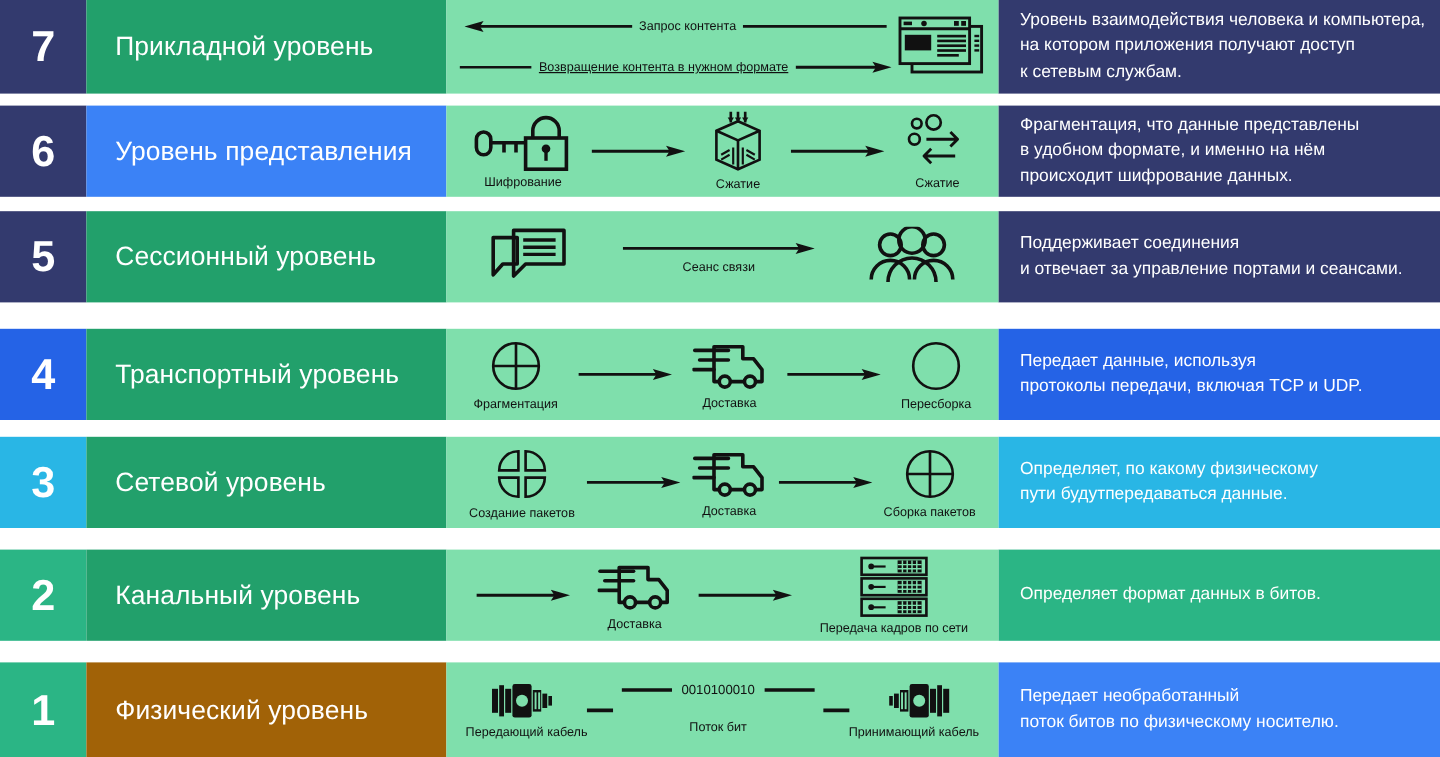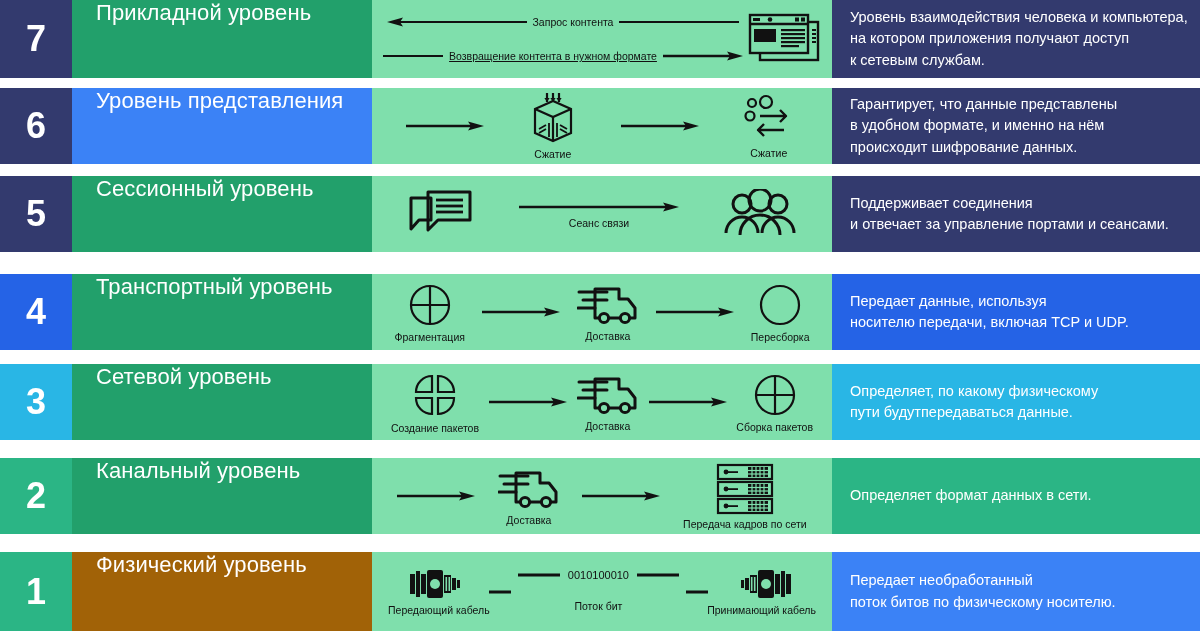--- a/index.html
+++ b/index.html
@@ -28,21 +28,21 @@
     display: flex; align-items: center; justify-content: center;
     color: #ffffff;
     font-size: 36px;
     font-weight: bold;
     line-height: 1;
   }
   
   .title-bar {
     width: 300px;
     flex: none;
-    display: flex; 
+    display: flex; align-items: center;
     padding-left: 24px;
     color: #ffffff;
     font-size: 22px;
     letter-spacing: 0.1px;
   }
   
   .art-panel {
     width: 460px;
     flex: none;
     background: #7fdfac;
@@ -160,20 +160,36 @@
     <div class="layer-row" style="height: 76px;">
     <div class="num-badge" style="background:#333a6e">
       <span>6</span>
     </div>
     <div class="title-bar" style="background:#3b82f6">
       <span>Уровень представления</span>
     </div>
     <div class="art-panel">
 
     <div class="flow">
+      <div class="flow-item">
+
+<svg width="84" height="48" viewBox="0 0 84 48">
+ <g fill="none" stroke="#111" stroke-width="3">
+  <rect x="3" y="15" width="12" height="19" rx="6"></rect>
+  <line x1="15" y1="24" x2="44" y2="24"></line>
+  <line x1="26" y1="24" x2="26" y2="32"></line>
+  <line x1="36" y1="24" x2="36" y2="32"></line>
+  <rect x="44" y="20" width="34" height="26"></rect>
+  <path d="M50 20 v-6 a11 11 0 0 1 22 0 v6"></path>
+ </g>
+ <circle cx="61" cy="29" r="3.6" fill="#111"></circle>
+ <rect x="59.6" y="30" width="2.8" height="9" fill="#111"></rect>
+</svg>
+        <span class="cap">Шифрование</span>
+      </div>
       <div class="arrow-wrap">
             <svg width="78" height="16" viewBox="0 0 78 16">
    <line x1="0" y1="8" x2="66" y2="8" stroke="#111" stroke-width="2.4"></line>
    <path d="M78 8 L62 3.4 L65 8 L62 12.6 Z" fill="#111"></path>
   </svg>
           </div>
       <div class="flow-item">
 
 <svg width="56" height="52" viewBox="0 0 56 52">
  <g fill="none" stroke="#111" stroke-width="2.2">
@@ -213,21 +229,21 @@
  <g fill="none" stroke="#111" stroke-width="2.4" stroke-linejoin="round">
   <path d="M20 22 h26 l-6 -6 M46 22 l-6 6"></path>
   <path d="M44 36 h-26 l6 -6 M18 36 l6 6"></path>
  </g>
 </svg>
         <span class="cap">Сжатие</span>
       </div>
     </div>
     </div>
     <div class="desc-panel" style="background:#333a6e">
-      <span class="dline">Гарантирует, что данные представлены</span>
+      <span class="dline">Фрагментация, что данные представлены</span>
         <span class="dline">в удобном формате, и именно на нём</span>
         <span class="dline">происходит шифрование данных.</span>
     </div>
     </div>
     <div class="row-gap" style="height: 12px;"></div>
     <div class="layer-row" style="height: 76px;">
     <div class="num-badge" style="background:#333a6e">
       <span>5</span>
     </div>
     <div class="title-bar" style="background:#22A06B">
@@ -331,21 +347,21 @@
 
 <svg width="46" height="46" viewBox="0 0 46 46">
  <circle cx="23" cy="23" r="19" fill="none" stroke="#111" stroke-width="2.2"></circle>
 </svg>
         <span class="cap">Пересборка</span>
       </div>
     </div>
     </div>
     <div class="desc-panel" style="background:#2563e6">
       <span class="dline">Передает данные, используя</span>
-        <span class="dline">носителю передачи, включая TCP и UDP.</span>
+        <span class="dline">протоколы передачи, включая TCP и UDP.</span>
     </div>
     </div>
     <div class="row-gap" style="height: 14px;"></div>
     <div class="layer-row" style="height: 76px;">
     <div class="num-badge" style="background:#29b6e5">
       <span>3</span>
     </div>
     <div class="title-bar" style="background:#22A06B">
       <span>Сетевой уровень</span>
     </div>
@@ -489,21 +505,21 @@
                 <line x1="34" y1="28" x2="54" y2="28"></line>
   <line x1="34" y1="41.5" x2="54" y2="41.5"></line>
                 <line x1="34" y1="45" x2="54" y2="45"></line>
  </g>
 </svg>
         <span class="cap">Передача кадров по сети</span>
       </div>
     </div>
     </div>
     <div class="desc-panel" style="background:#2bb585">
-      <span class="dline">Определяет формат данных в сети.</span>
+      <span class="dline">Определяет формат данных в битов.</span>
     </div>
     </div>
     <div class="row-gap" style="height: 18px;"></div>
     <div class="layer-row" style="height: 79px;">
     <div class="num-badge" style="background:#2bb585">
       <span>1</span>
     </div>
     <div class="title-bar" style="background:#a16207">
       <span>Физический уровень</span>
     </div>

